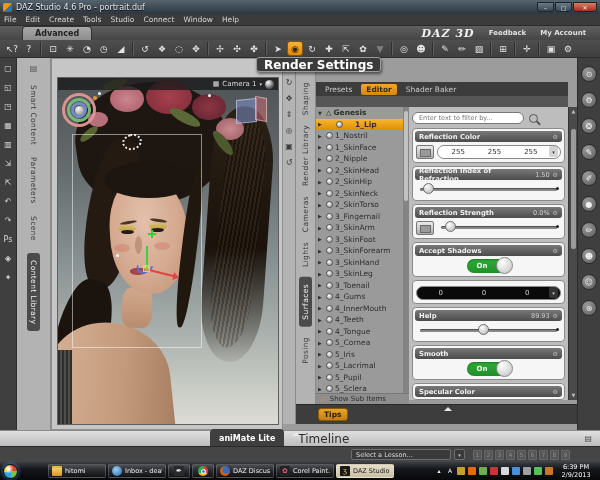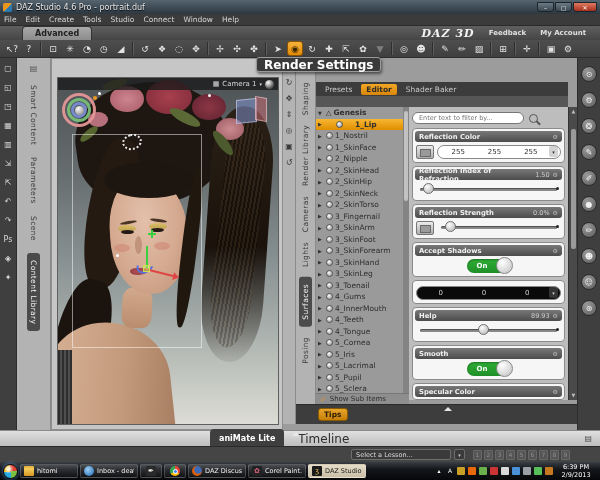--- a/index.html
+++ b/index.html
@@ -705,21 +705,21 @@
         <span class="lnum" data-name="lesson-5">5</span>
         <span class="lnum" data-name="lesson-6">6</span>
         <span class="lnum" data-name="lesson-7">7</span>
         <span class="lnum" data-name="lesson-8">8</span>
         <span class="lnum" data-name="lesson-9">9</span>
       </span>
   </div>
 
   <div id="taskbar" class="abs" data-name="windows-taskbar">
     <span id="startorb" data-name="start-button"></span>
-    <span id="taskbar-apps" style="display:flex;gap:2px;" data-name="taskbar-apps">
+    <span id="taskbar-apps" style="display:flex;gap:2px;padding-left:28px;" data-name="taskbar-apps">
         <span class="tapp" data-name="taskbar-hitomi">
           <span class="tbi tbi-folder" data-name="folder-icon"></span>
           <span class="tlab" data-name="taskbar-label">hitomi</span>
         </span>
         <span class="tapp" data-name="taskbar-thunderbird">
           <span class="tbi tbi-bird" data-name="bird-icon"></span>
           <span class="tlab" data-name="taskbar-label">Inbox - deat...</span>
         </span>
         <span class="tapp iconly" data-name="taskbar-quill">
           <span class="tbi tbi-quill" data-name="quill-icon">✒</span>

